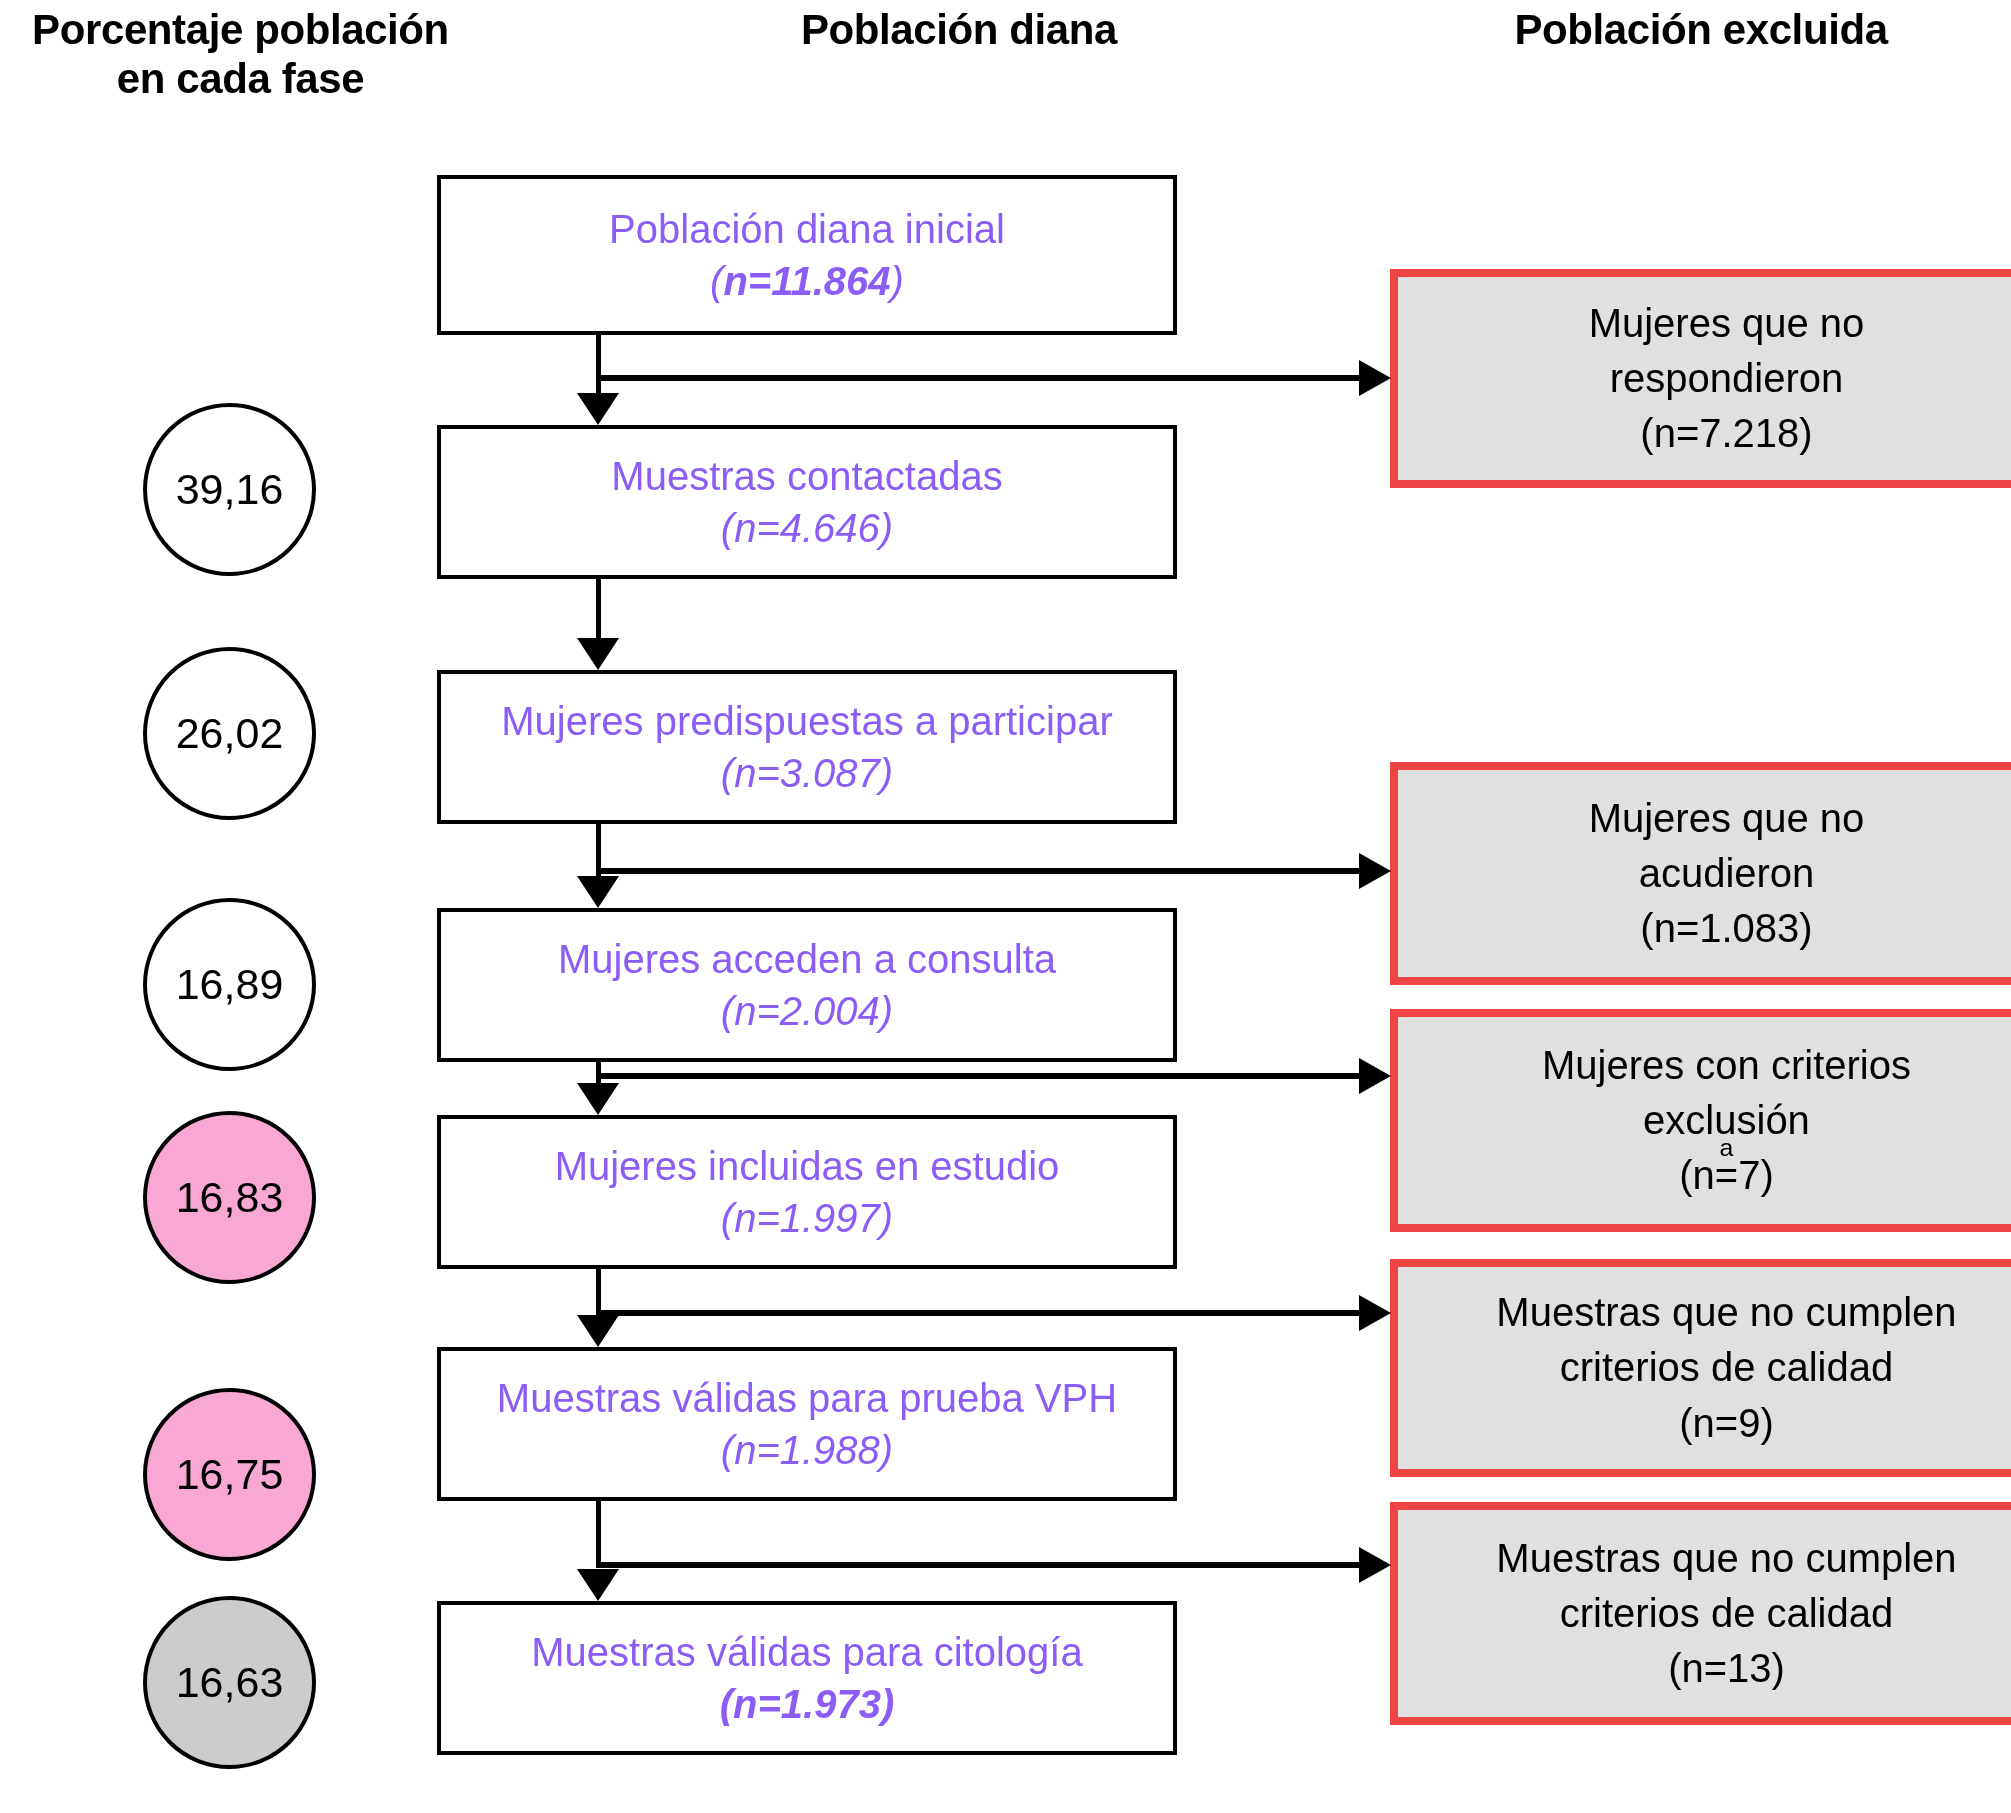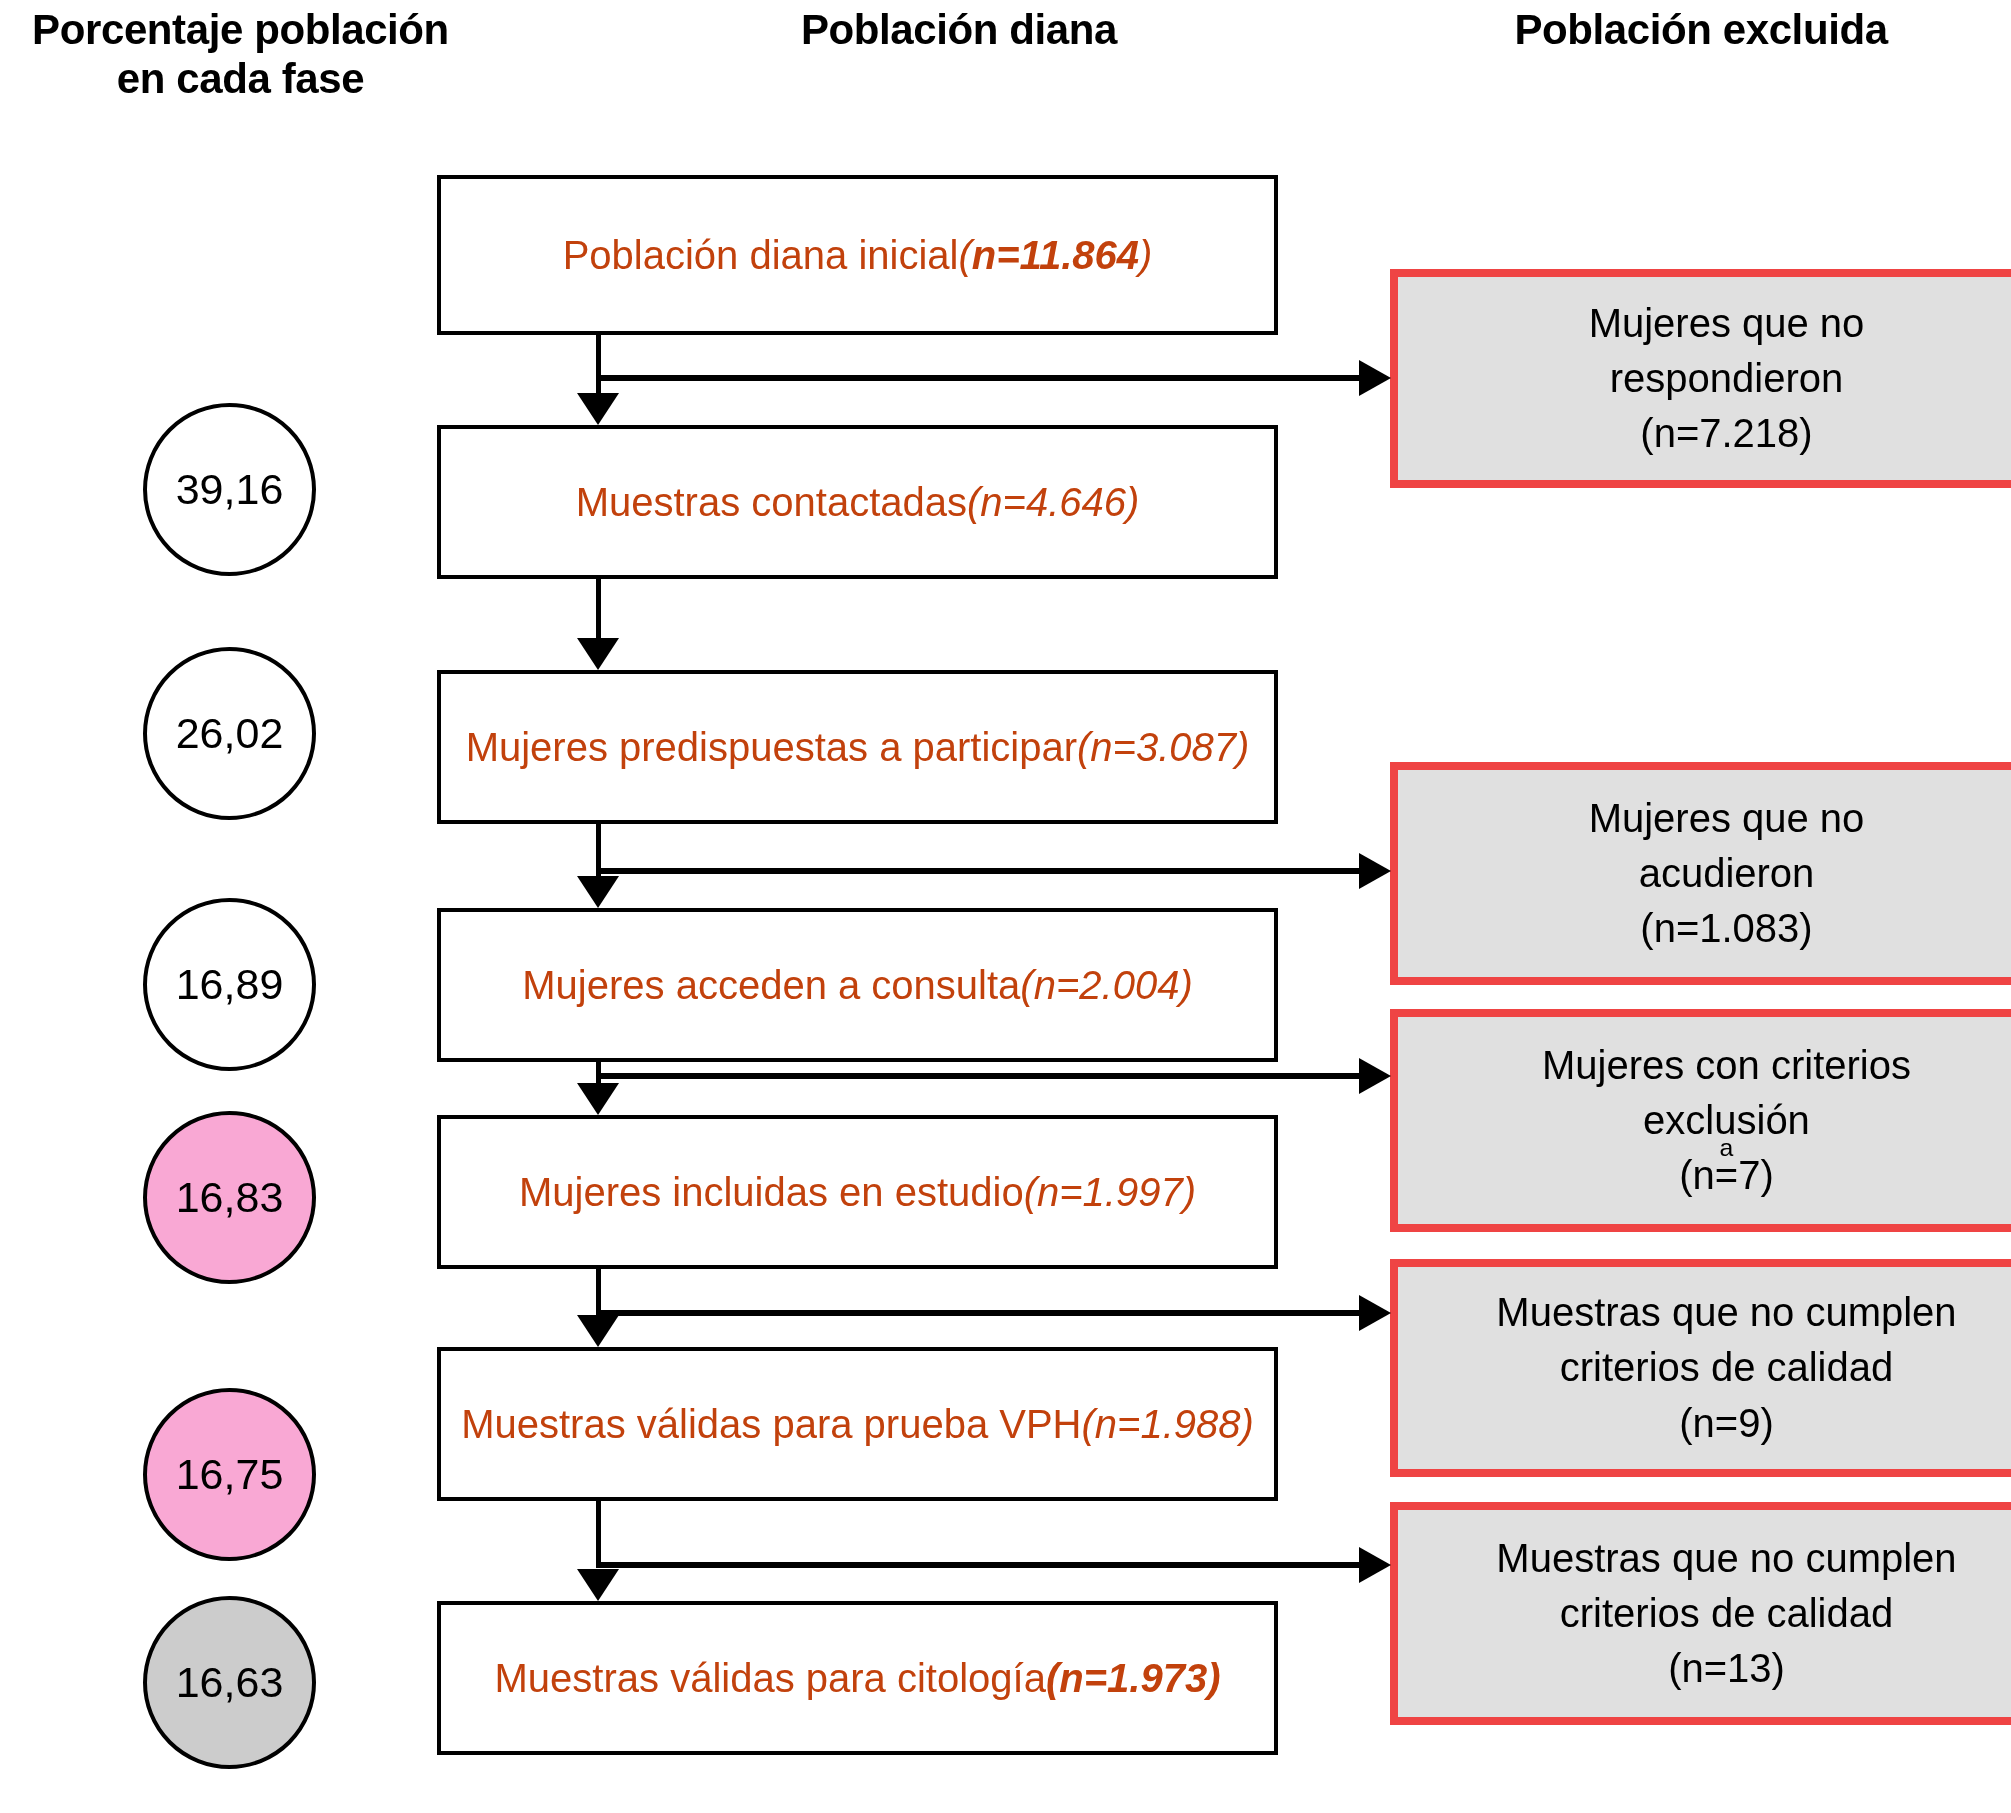--- a/index.html
+++ b/index.html
@@ -30,32 +30,32 @@
     color: #000;
   }
   #hdr-pct  { left: 0px;    top: 4.8px;  width: 481px; }
   #hdr-diana{ left: 598px;  top: 4.8px;  width: 722px; }
   #hdr-excl { left: 1396px; top: 4.8px;  width: 610px; }
 
   
   .main-box {
     position: absolute;
     left: 437px;
-    width: 841px;
+    width: 740px;
     box-sizing: border-box;
     border: 4px solid #000;
     background: #ffffff;
     display: flex;
-    flex-direction: row;
+    flex-direction: column;
     align-items: center;
     justify-content: center;
     text-align: center;
     font-size: 40px;
     line-height: 1.30;
-    color: #c2410c;
+    color: #8b5cf6;
   }
   .main-box .ln1 { display: block; }
   .main-box .ln2 { display: block; font-style: italic; }
   .main-box.bold-n .ln2 { font-weight: bold; }
   .main-box.bold-n .ln2 .paren { font-weight: normal; }
   .main-box.bold-all .ln2 { font-weight: bold; }
 
   
   .excl-box {
     position: absolute;

